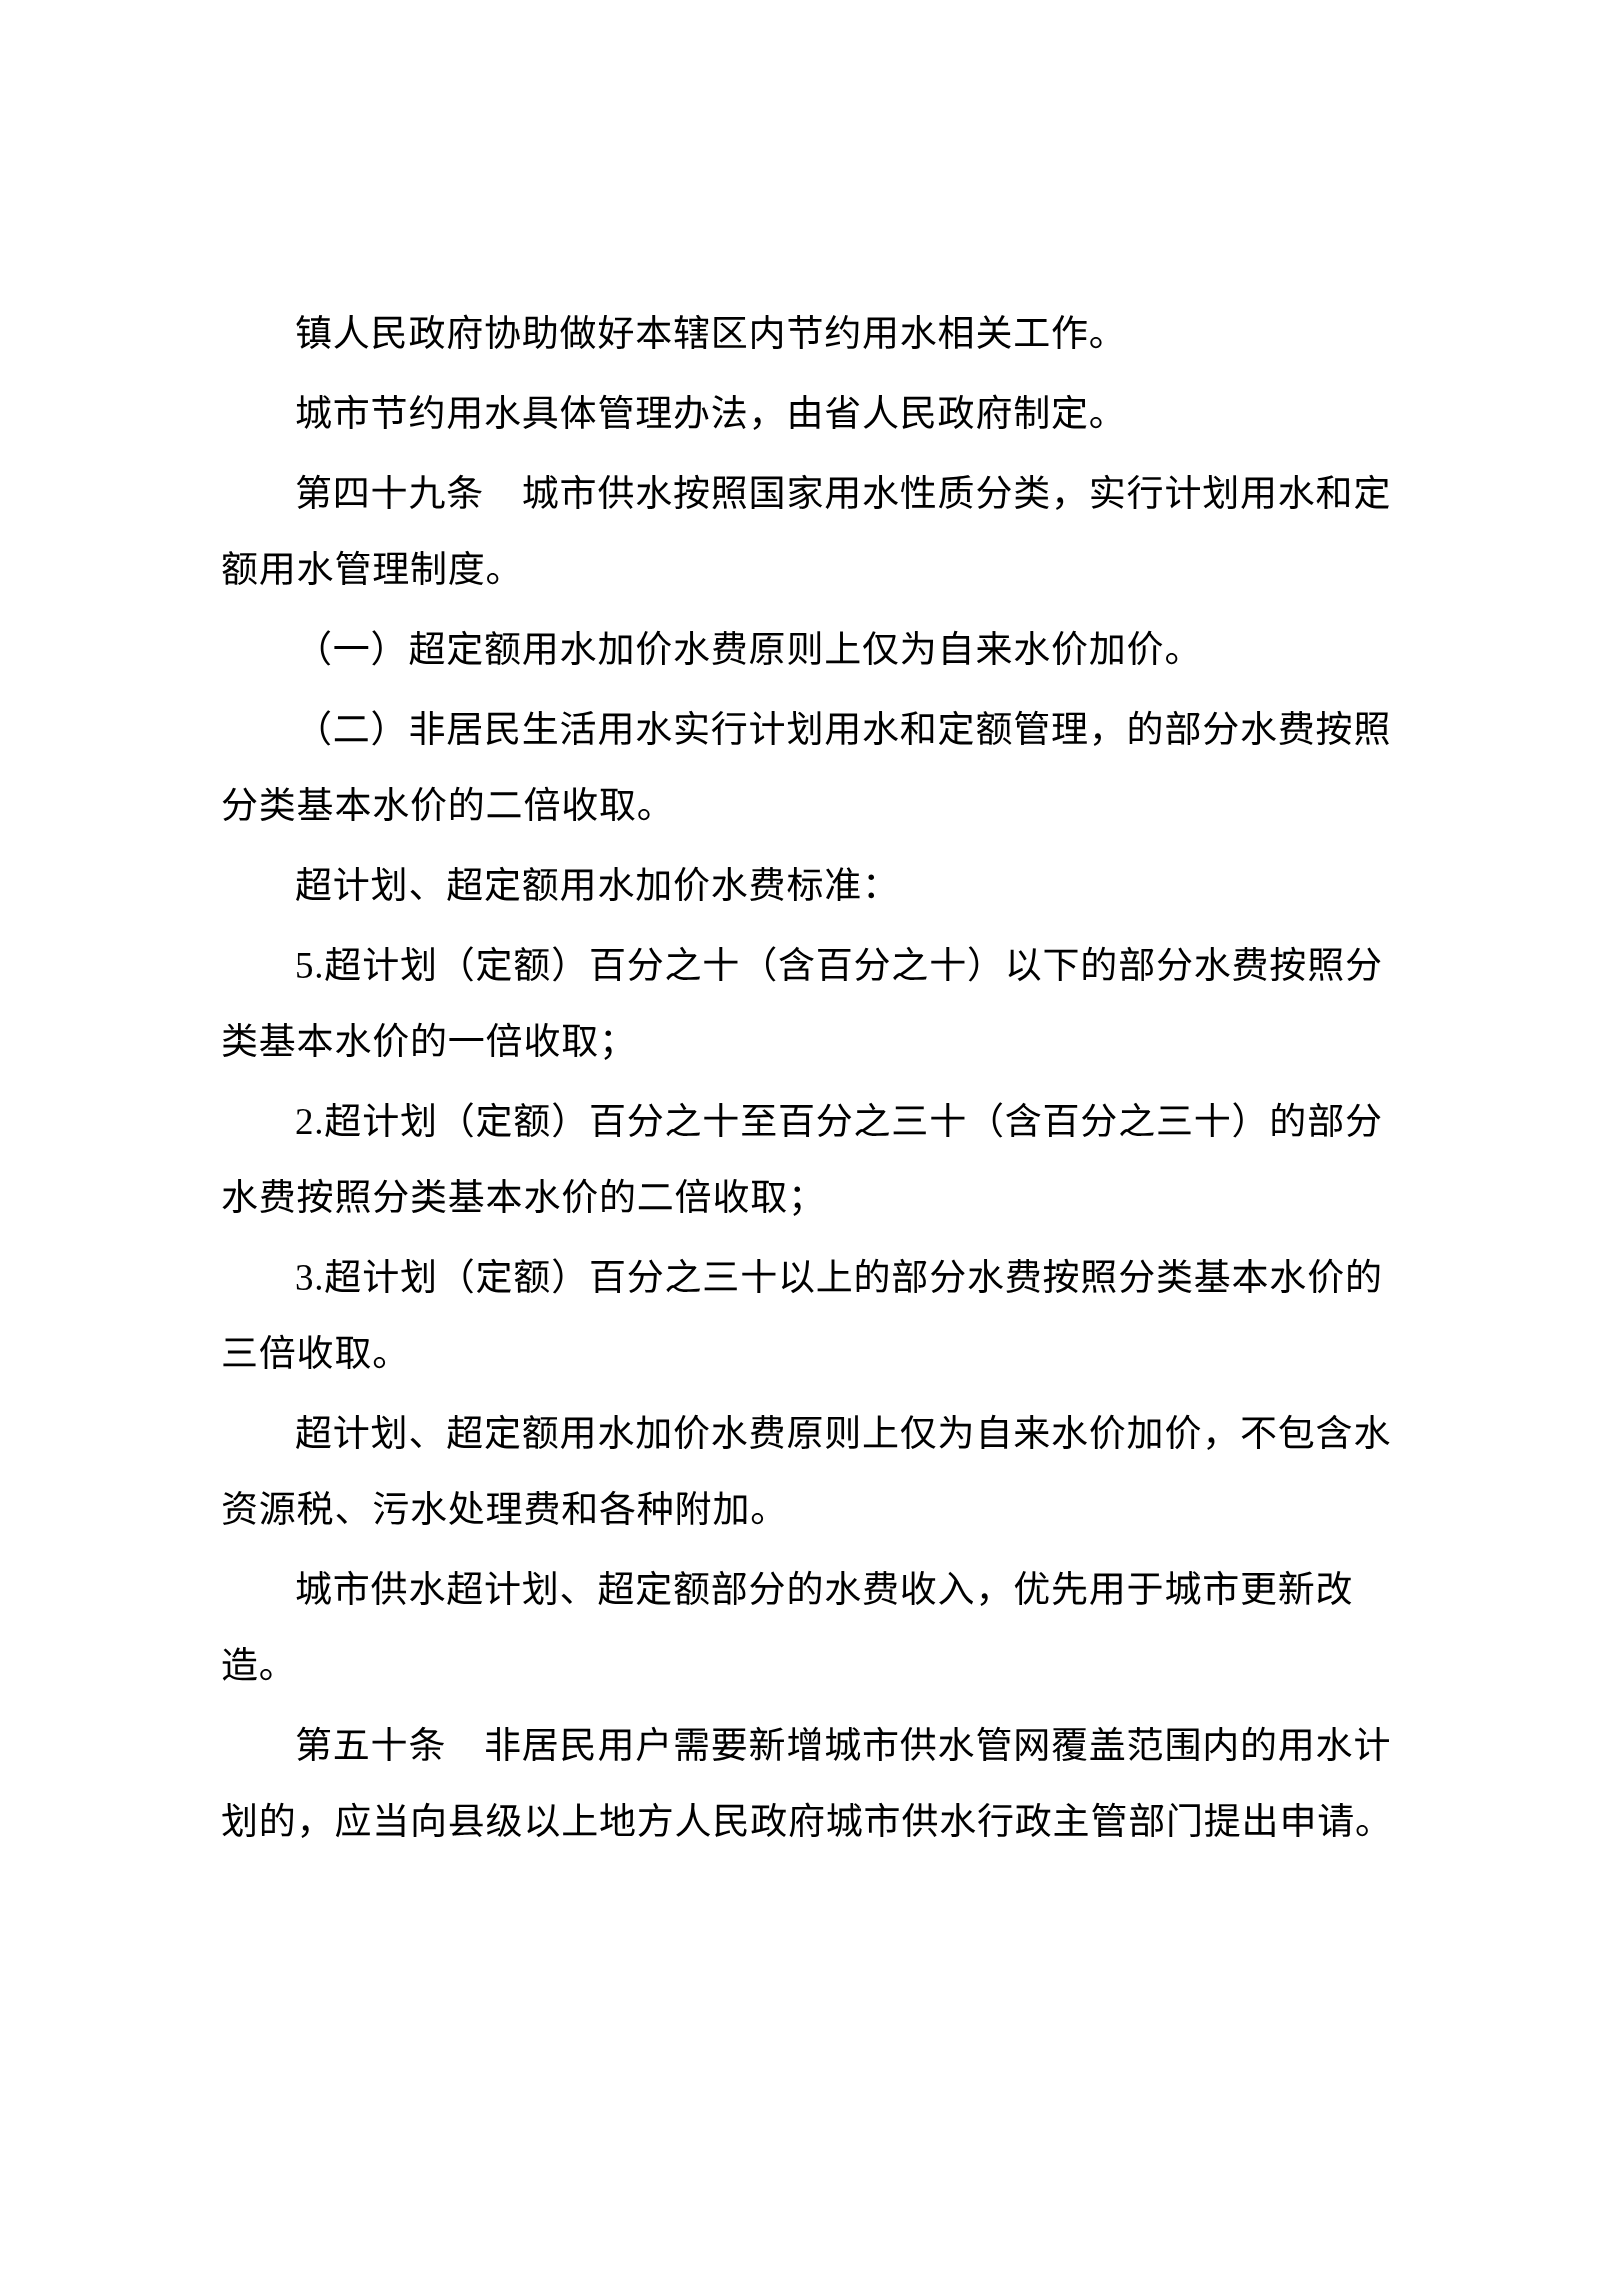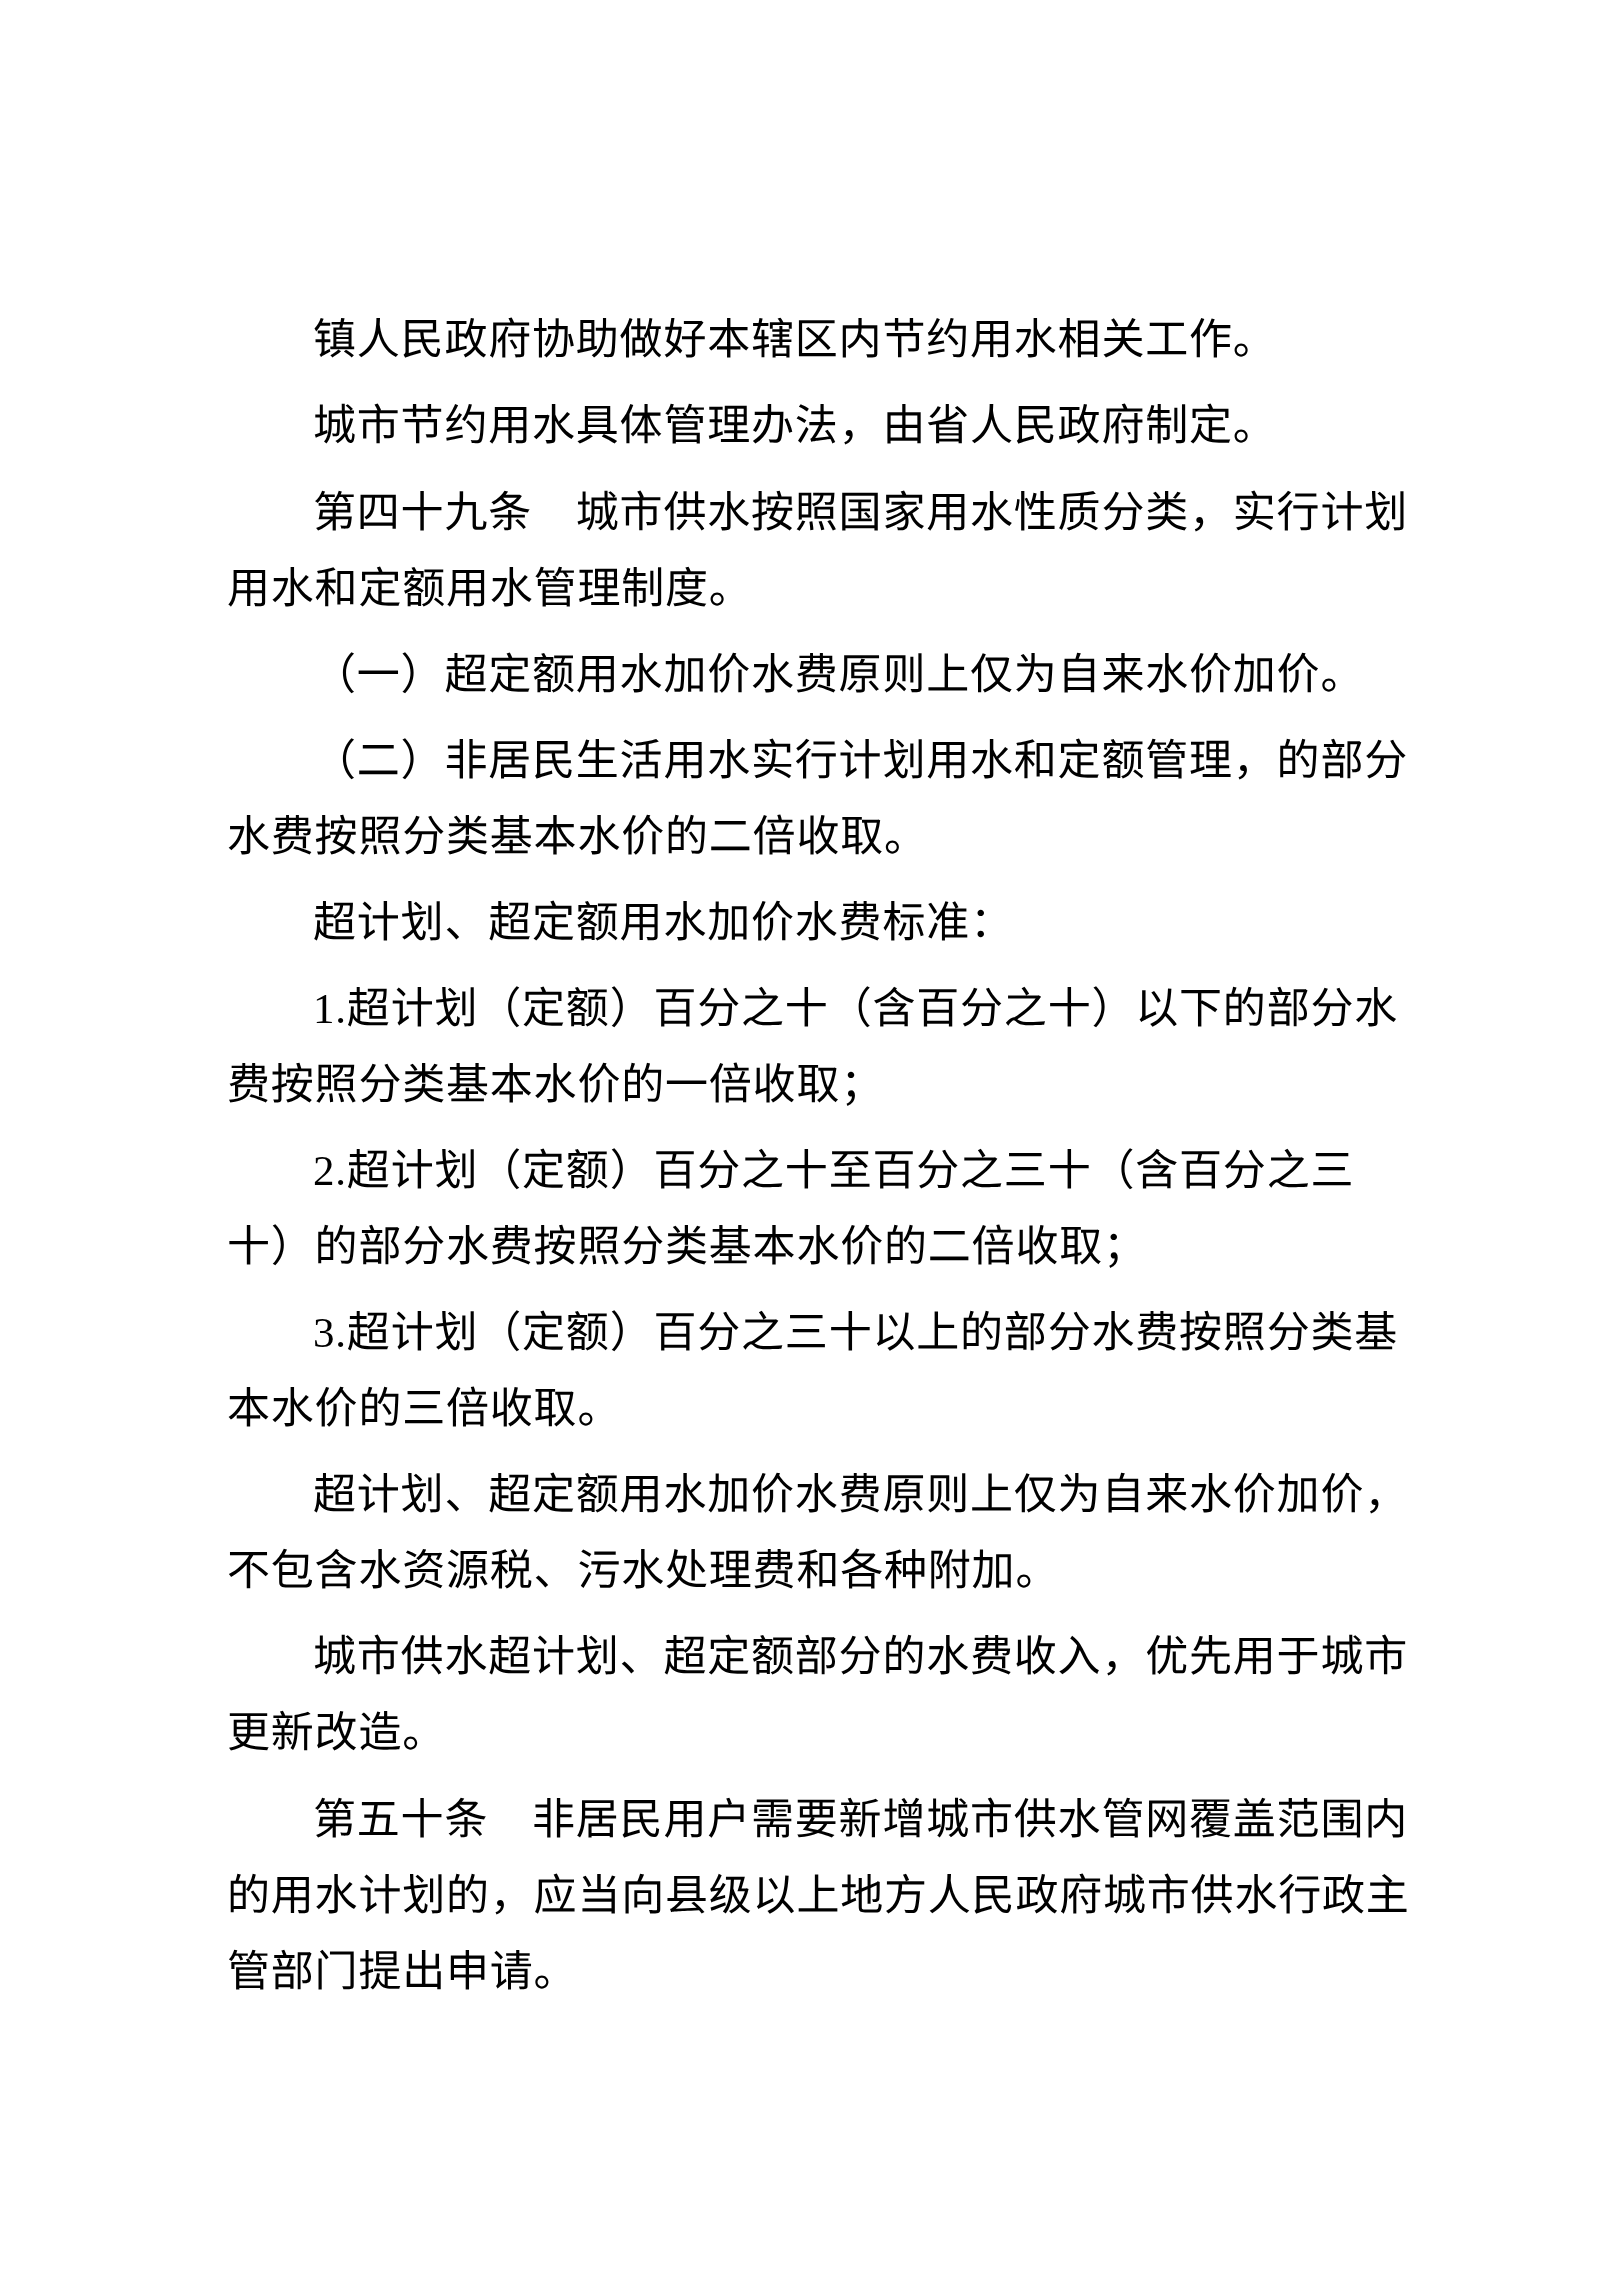--- a/index.html
+++ b/index.html
@@ -23,23 +23,23 @@
     background: #ffffff;
   }
   .doc-body {
     position: absolute;
     left: 217px;
     top: 292px;
     width: 1203px;
     color: #000000;
   }
   .para {
-    margin: 10px;
+    margin: 4px;
     padding: 0;
-    font-size: 43px;
+    font-size: 37px;
     line-height: 76px;
     letter-spacing: 0.8px;
     text-indent: 2em;
     text-align: left;
     word-break: normal;
     line-break: strict;
     white-space: normal;
   }
   .para .lead {
     font-family: "Liberation Sans", "DejaVu Sans", sans-serif;
@@ -50,21 +50,21 @@
 <body>
 
 <main class="doc-page">
   <section class="doc-body" id="doc-body">
       <p class="para"><span>镇人民政府协助做好本辖区内节约用水相关工作。</span></p>
       <p class="para"><span>城市节约用水具体管理办法，由省人民政府制定。</span></p>
       <p class="para"><strong class="lead">第四十九条</strong><span>　城市供水按照国家用水性质分类，实行计划用水和定额用水管理制度。</span></p>
       <p class="para"><span>（一）超定额用水加价水费原则上仅为自来水价加价。</span></p>
       <p class="para"><span>（二）非居民生活用水实行计划用水和定额管理，的部分水费按照分类基本水价的二倍收取。</span></p>
       <p class="para"><span>超计划、超定额用水加价水费标准：</span></p>
-      <p class="para"><span>1.超计划（定额）百分之十（含百分之十）以下的部分水费按照分类基本水价的一倍收取；</span></p>
+      <p class="para"><span>5.超计划（定额）百分之十（含百分之十）以下的部分水费按照分类基本水价的一倍收取；</span></p>
       <p class="para"><span>2.超计划（定额）百分之十至百分之三十（含百分之三十）的部分水费按照分类基本水价的二倍收取；</span></p>
       <p class="para"><span>3.超计划（定额）百分之三十以上的部分水费按照分类基本水价的三倍收取。</span></p>
       <p class="para"><span>超计划、超定额用水加价水费原则上仅为自来水价加价，不包含水资源税、污水处理费和各种附加。</span></p>
       <p class="para"><span>城市供水超计划、超定额部分的水费收入，优先用于城市更新改造。</span></p>
       <p class="para"><strong class="lead">第五十条</strong><span>　非居民用户需要新增城市供水管网覆盖范围内的用水计划的，应当向县级以上地方人民政府城市供水行政主管部门提出申请。</span></p>
     </section>
 </main>
 
 
 </body></html>

